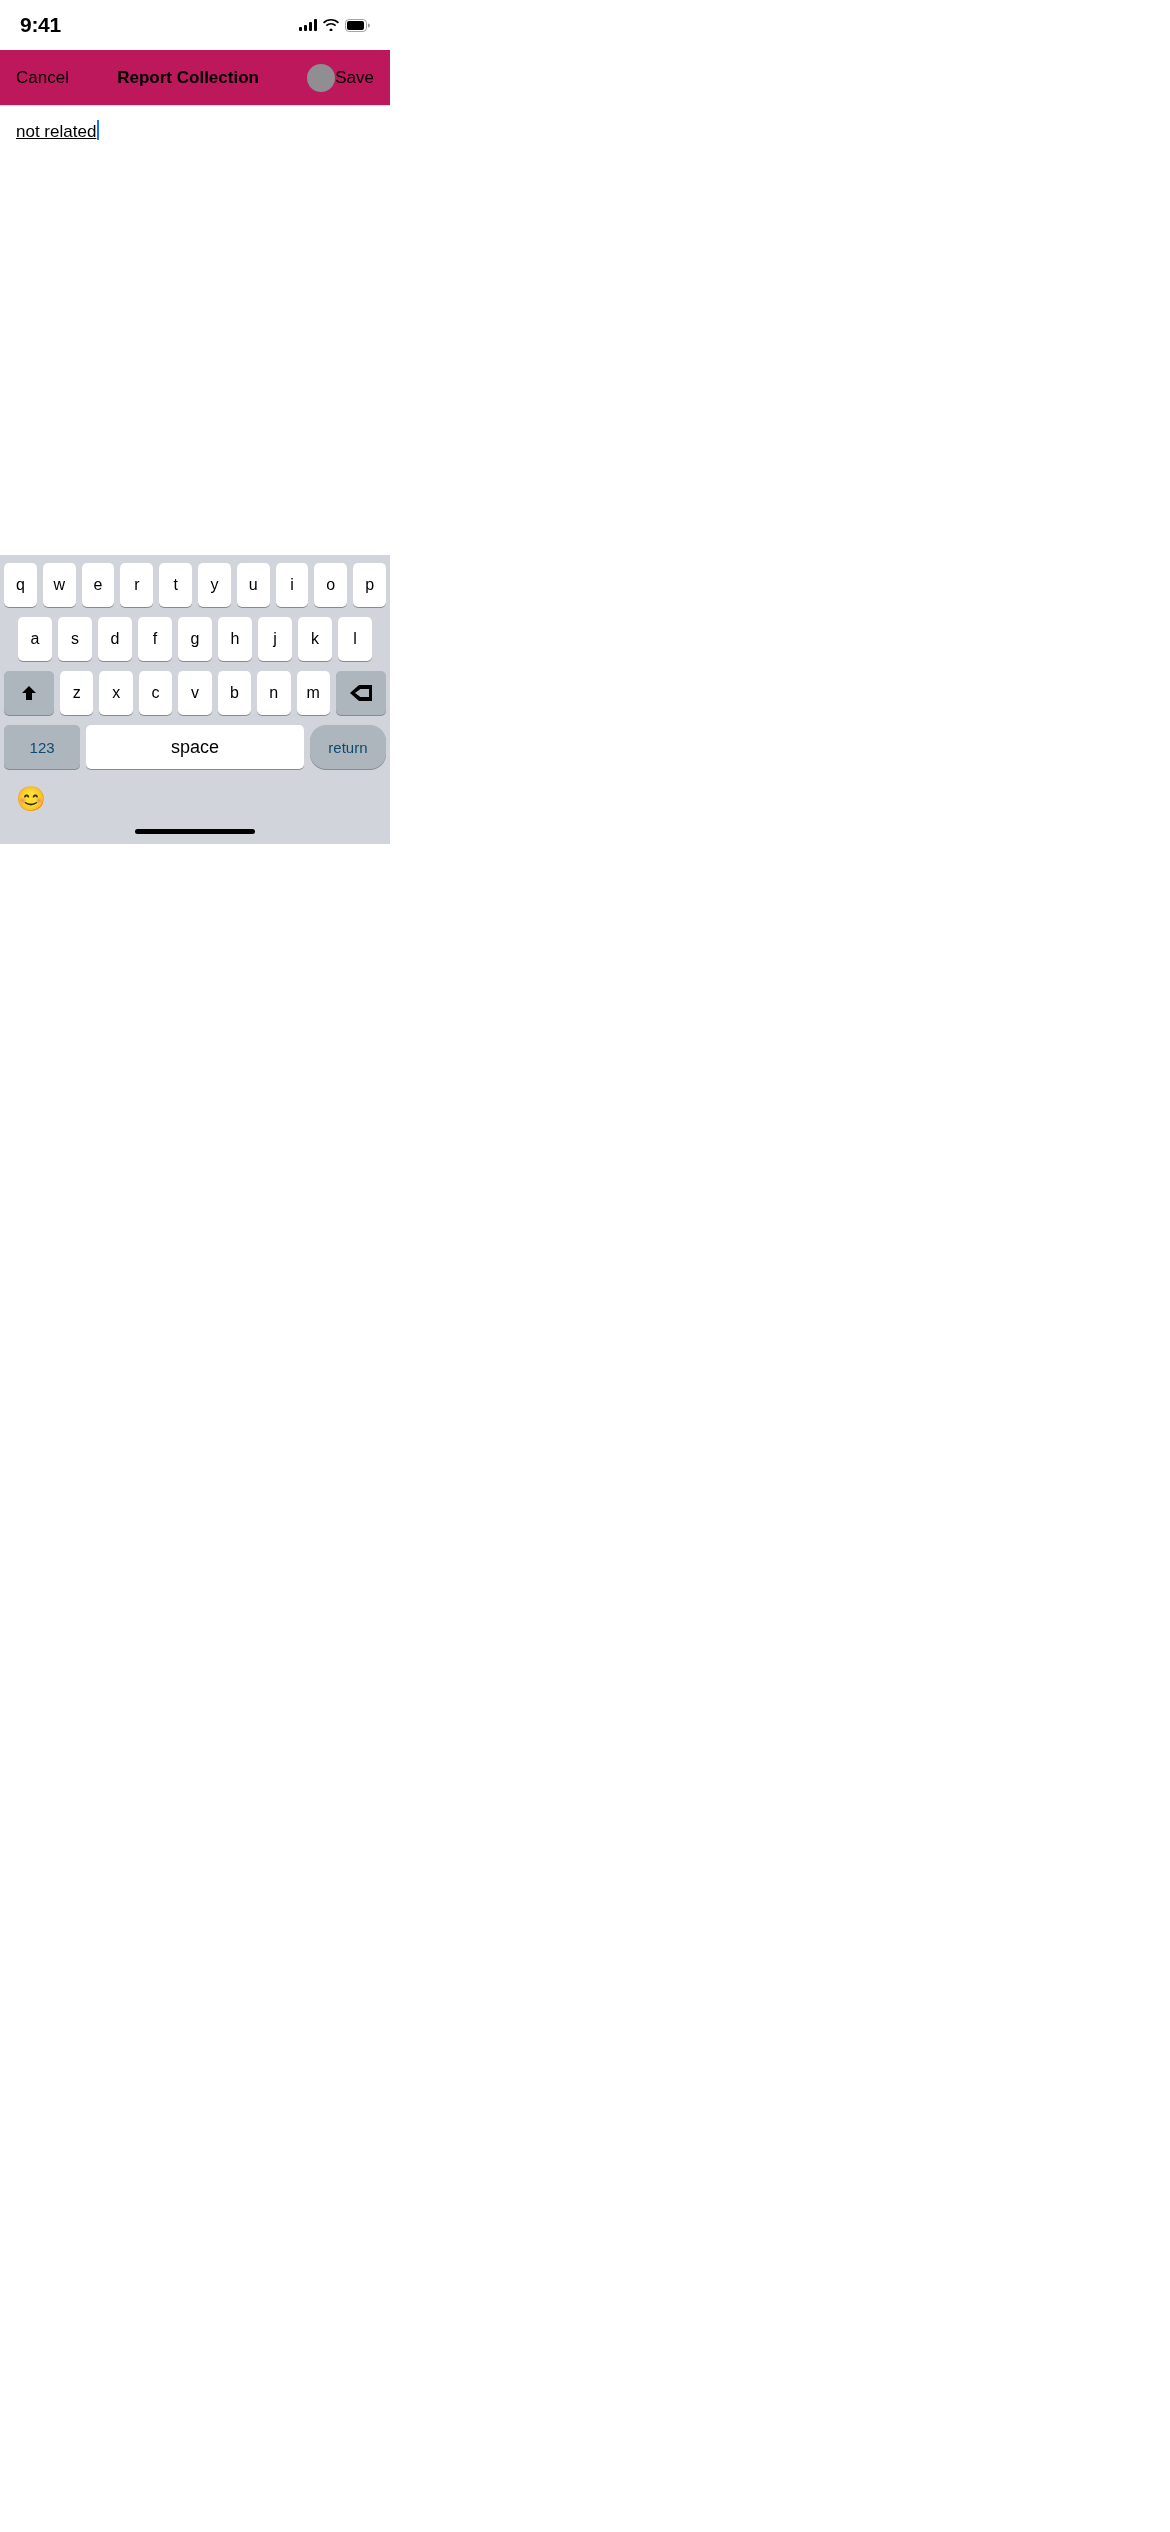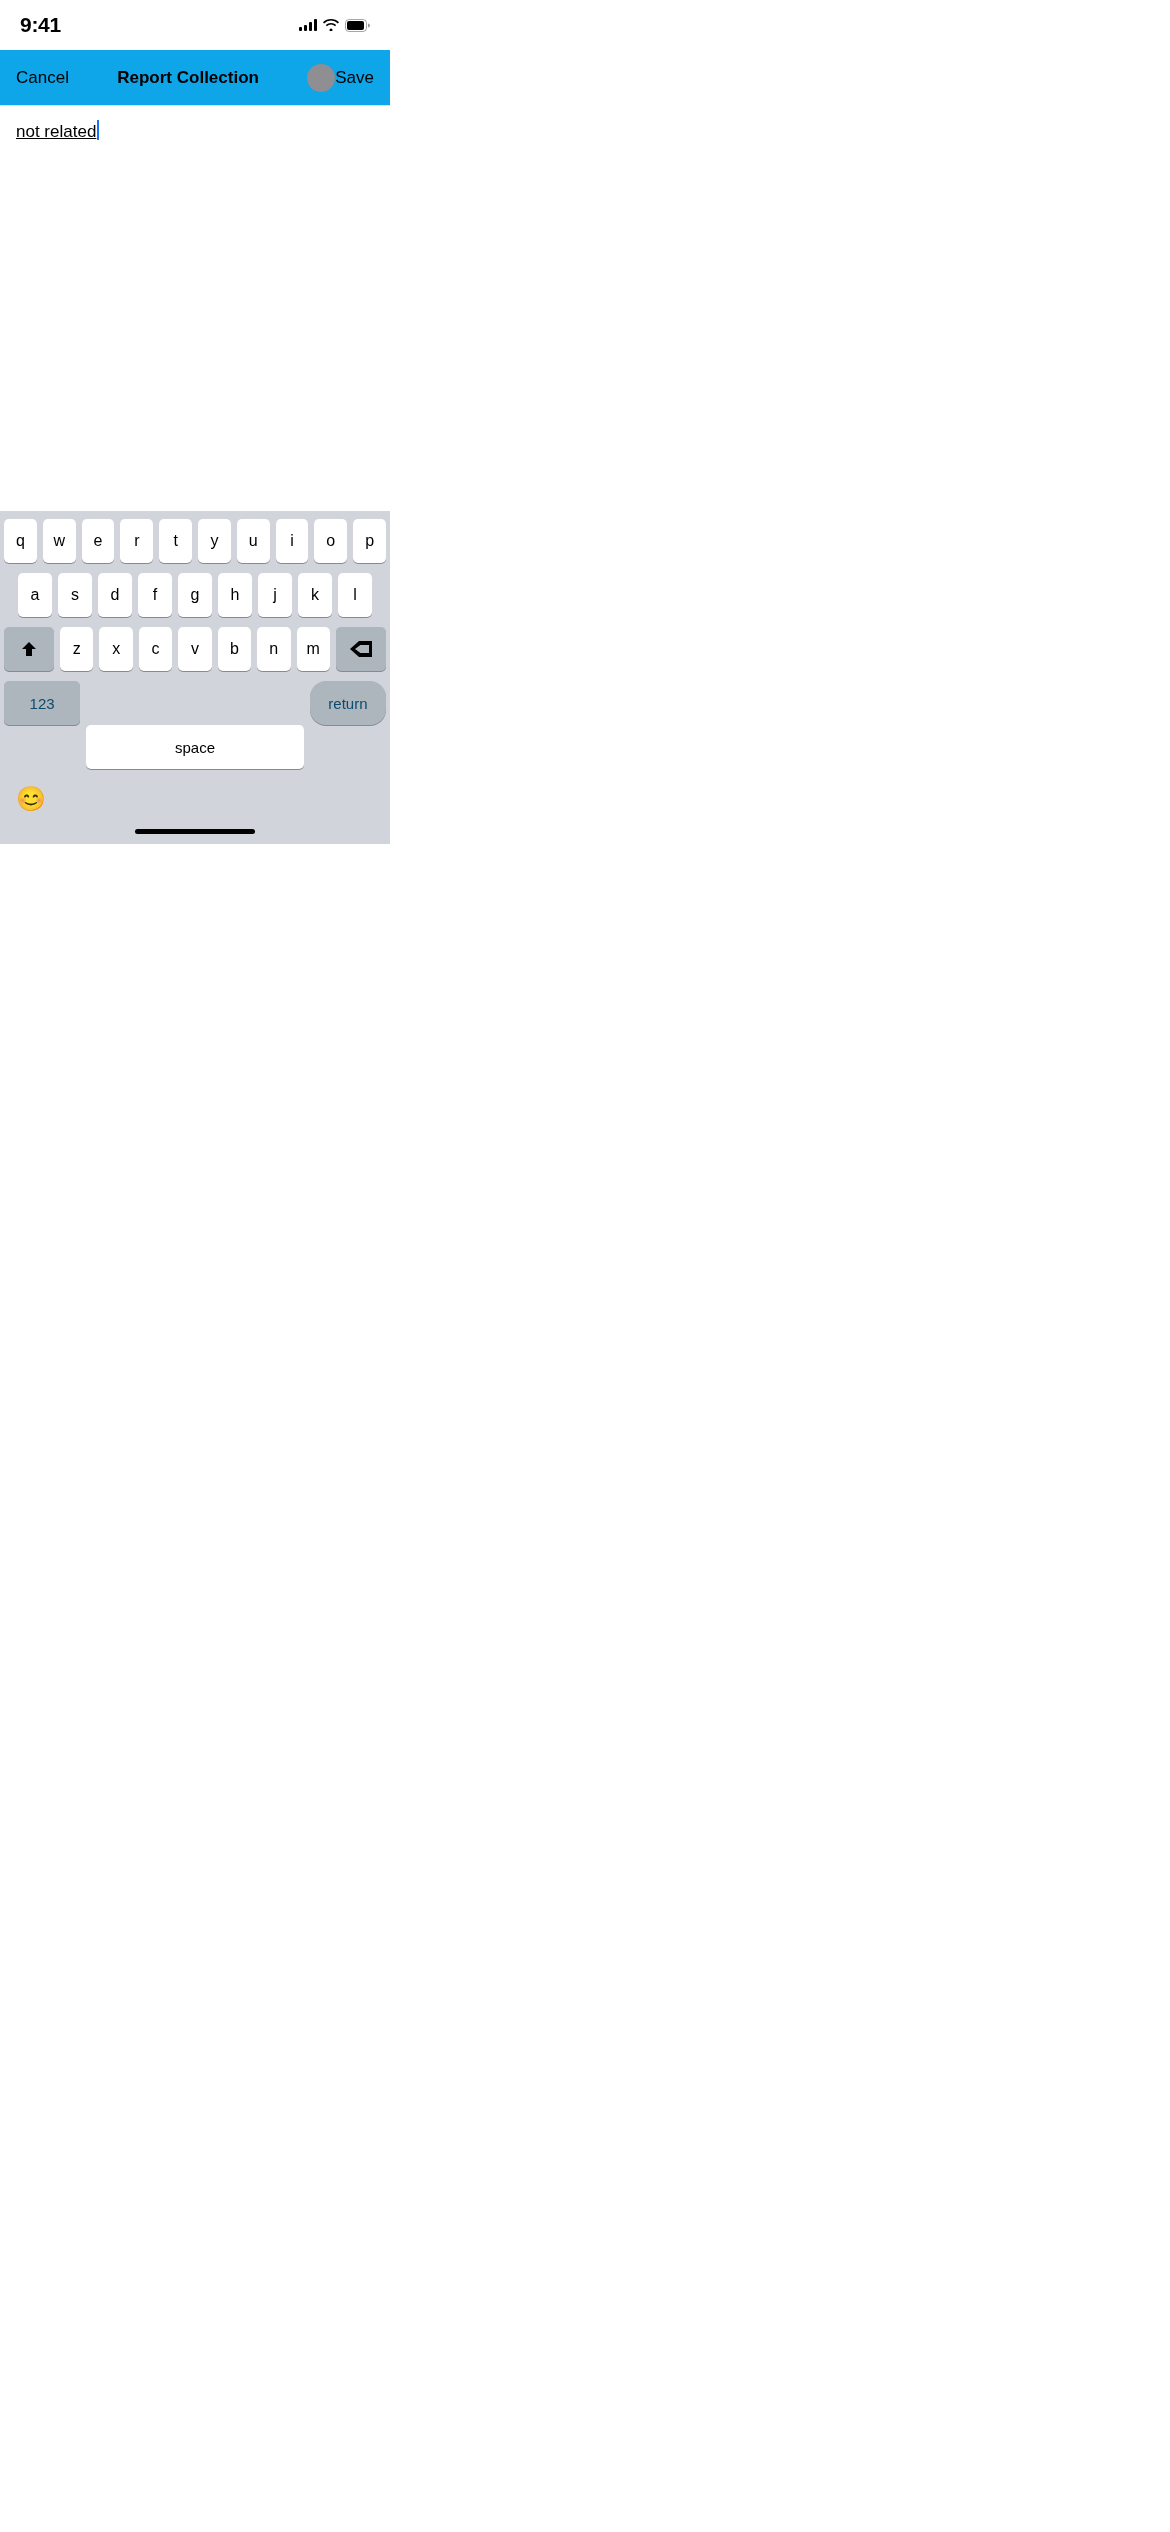--- a/index.html
+++ b/index.html
@@ -50,21 +50,21 @@
     .signal-bars span:nth-child(2) { height: 6px; }
     .signal-bars span:nth-child(3) { height: 9px; }
     .signal-bars span:nth-child(4) { height: 12px; }
 
     .wifi-icon svg, .battery-icon svg {
       display: block;
     }
 
     
     .nav-bar {
-      background: #0ea5e9;
+      background: #be185d;
       border-bottom: 1px solid #e0e0e0;
       height: 56px;
       display: flex;
       align-items: center;
       justify-content: space-between;
       padding: 0 16px;
     }
     .nav-cancel {
       font-size: 17px;
       color: #000;
@@ -167,23 +167,22 @@
       background: #adb5bd;
       color: #0c4a6e;
     }
 
     .key-wide {
       flex: 1.5;
     }
 
     .key-space {
       flex: 4;
-      font-size: 15px;
-      color: #000;
-      margin-top: 44px;
+      font-size: 18px;
+      color: #000;
     }
 
     .row-bottom {
       display: flex;
       justify-content: center;
       gap: 6px;
       margin-bottom: 8px;
       padding: 0 4px;
     }
 

